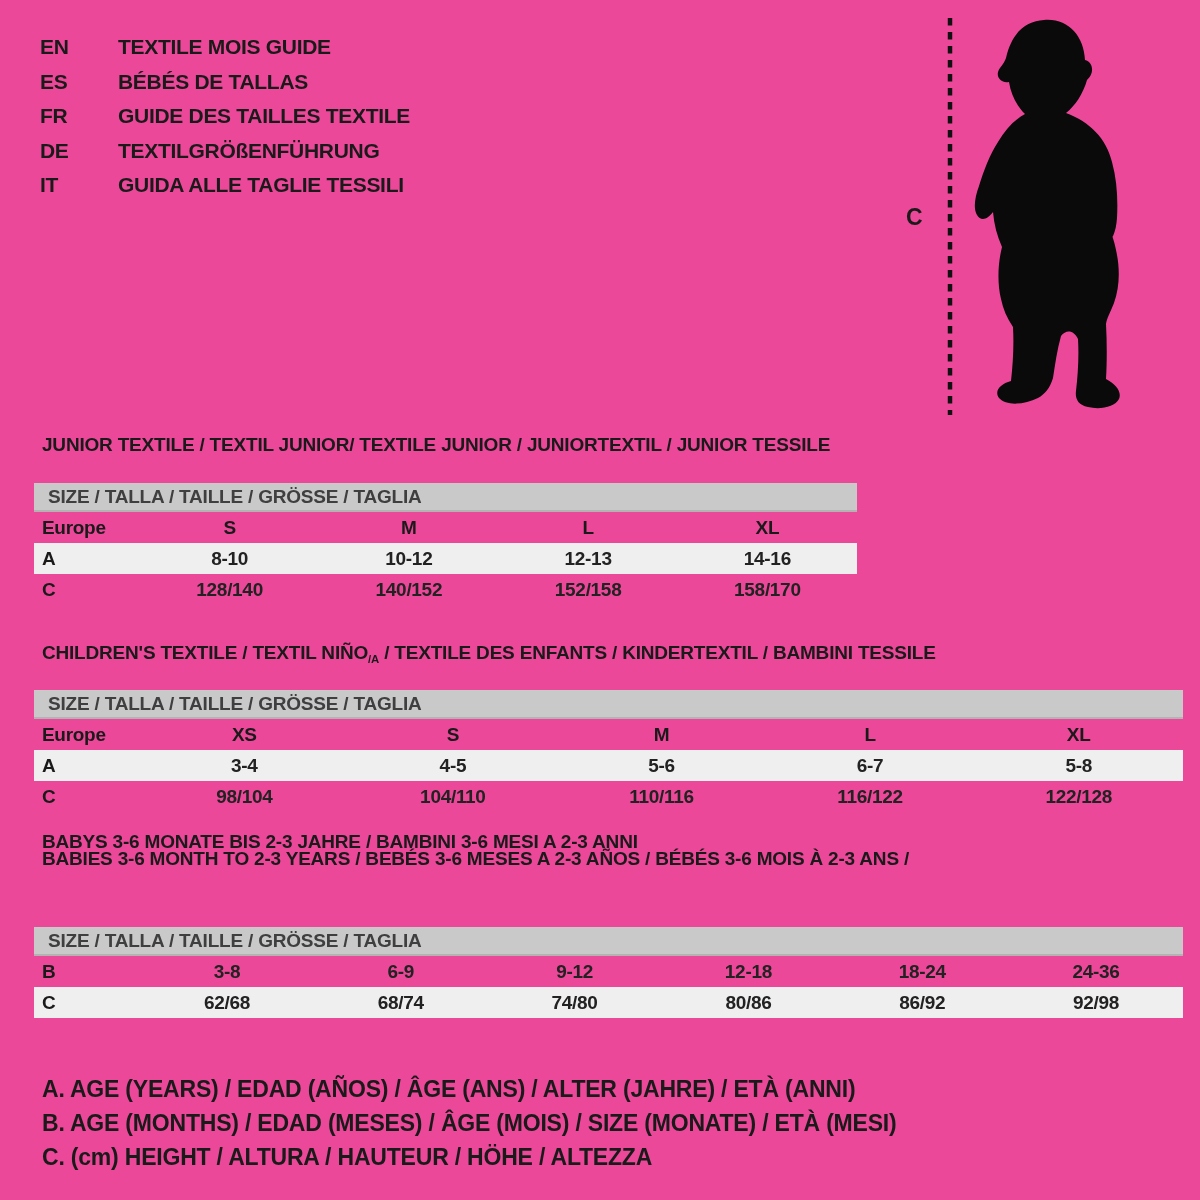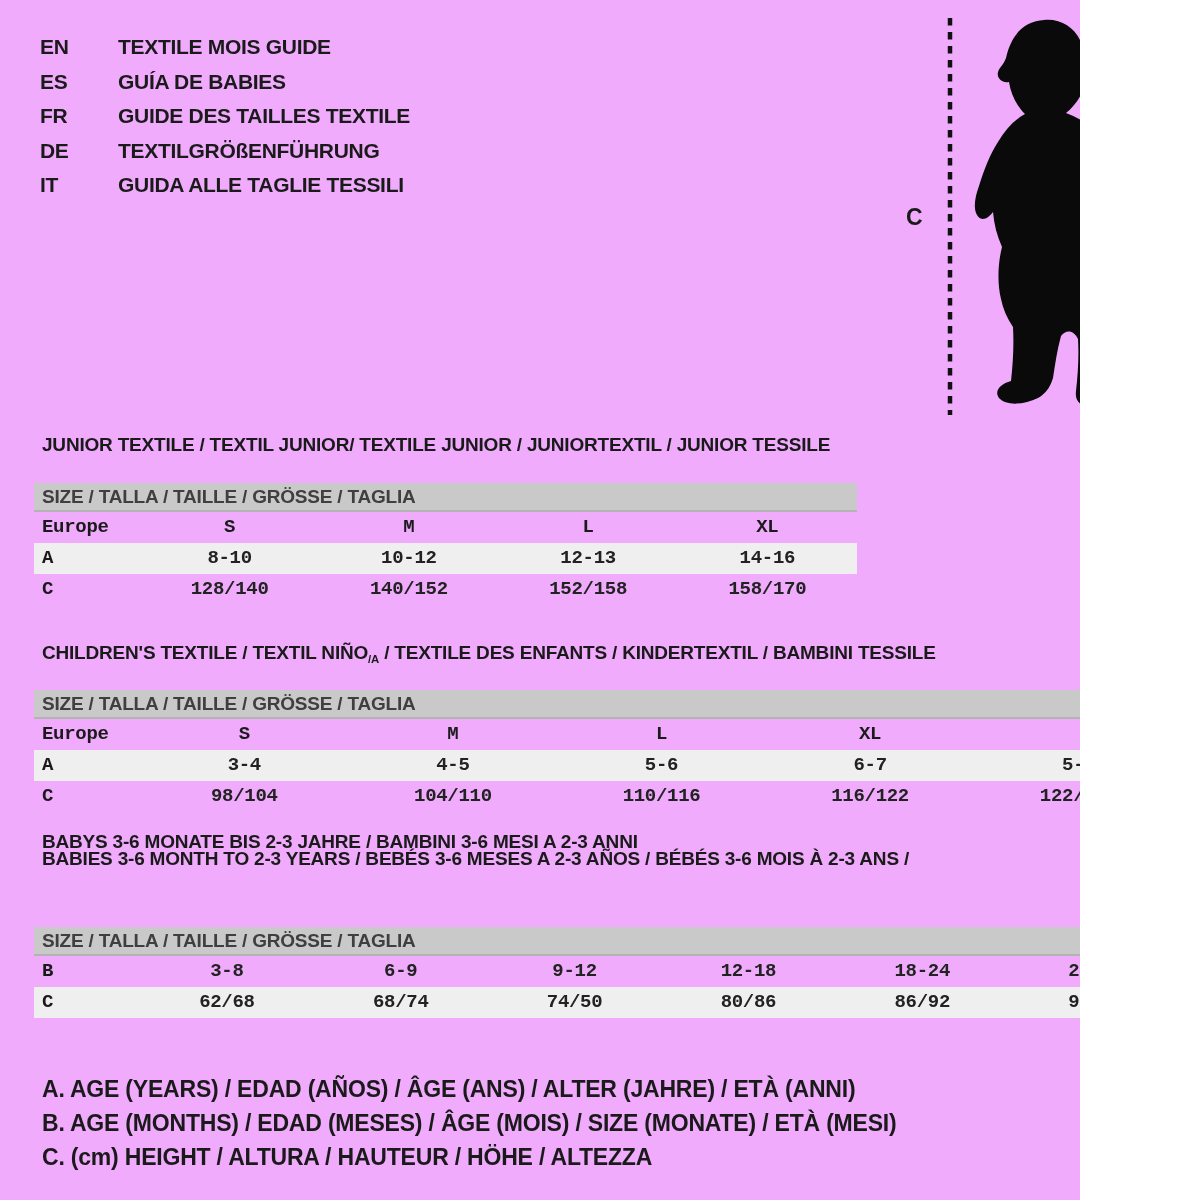--- a/index.html
+++ b/index.html
@@ -1,19 +1,19 @@
 <!DOCTYPE html>
 <html><head>
 <meta charset="utf-8">
 <style>
   * { margin:0; padding:0; box-sizing:border-box; }
   html,body { background:#ffffff; }
   body { font-family:"Liberation Sans", sans-serif; color:#1a1a1a; }
   .page {
-    position:relative; width:1080px; height:1200px; background:#f0abfc;
+    position:relative; width:1200px; height:1200px; background:#ec4899;
     overflow:hidden;
   }
   
   .lang-block { position:absolute; left:40px; top:30px; }
   .lang-row { display:flex; height:34.5px; align-items:center; }
   .lang-code { width:78px; font-size:21px; font-weight:700; letter-spacing:-0.3px; }
   .lang-title { font-size:21px; font-weight:700; letter-spacing:-0.3px; }
 
   
   .figure-svg { position:absolute; left:900px; top:10px; width:260px; height:412px; }
@@ -22,49 +22,49 @@
   
   .section-heading {
     position:absolute; left:42px; font-size:19px; font-weight:700;
     letter-spacing:-0.2px; white-space:nowrap;
   }
   .section-heading .subscript { font-size:0.6em; vertical-align:-0.35em; }
   .size-table { position:absolute; left:34px; }
   .size-bar {
     height:29px; line-height:27px; background:#c9c9c9;
     border-bottom:2px solid #b3b3b3;
-    padding-left:8px; font-size:19px; font-weight:700; color:#3f3f3f;
+    padding-left:14px; font-size:19px; font-weight:700; color:#3f3f3f;
     letter-spacing:-0.2px;
   }
   .t-row { display:grid; height:31px; line-height:31px; font-size:19px; letter-spacing:-0.3px; }
   .cols-5 { grid-template-columns:106px repeat(4,1fr); }
   .cols-6 { grid-template-columns:106px repeat(5,1fr); }
   .cols-7 { grid-template-columns:106px repeat(6,1fr); }
-  .t-row .cell { text-align:center; font-weight:700; color:#222;font-family:Liberation Mono, monospace; }
+  .t-row .cell { text-align:center; font-weight:700; color:#222; }
   .t-row .cell.label { text-align:left; padding-left:8px; color:#1a1a1a; }
   .t-row.shaded { background:#efefef; }
   .t-row.header-row .cell { font-weight:700; color:#1a1a1a; }
 
   
   .legend { position:absolute; left:42px; top:1072px; }
   .legend-line { height:34px; line-height:34px; font-size:23px; font-weight:700; letter-spacing:-0.2px; white-space:nowrap; }
 </style>
 </head>
 <body>
 
 <div class="page">
 
   <div class="lang-block">
     <div class="lang-row">
       <span class="lang-code">EN</span>
       <span class="lang-title">TEXTILE MOIS GUIDE</span>
     </div>
     <div class="lang-row">
       <span class="lang-code">ES</span>
-      <span class="lang-title">GUÍA DE BABIES</span>
+      <span class="lang-title">BÉBÉS DE TALLAS</span>
     </div>
     <div class="lang-row">
       <span class="lang-code">FR</span>
       <span class="lang-title">GUIDE DES TAILLES TEXTILE</span>
     </div>
     <div class="lang-row">
       <span class="lang-code">DE</span>
       <span class="lang-title">TEXTILGRÖßENFÜHRUNG</span>
     </div>
     <div class="lang-row">
@@ -139,20 +139,21 @@
       <span class="cell">152/158</span>
       <span class="cell">158/170</span>
     </div>
   </div>
 
   <div class="section-heading" style="top:642px;"><span>CHILDREN'S TEXTILE / TEXTIL NIÑO</span><span class="subscript">/A</span><span> / TEXTILE DES ENFANTS / KINDERTEXTIL / BAMBINI TESSILE</span></div>
   <div class="size-table" style="top:690px; width:1149px;">
     <div class="size-bar">SIZE / TALLA / TAILLE / GRÖSSE / TAGLIA</div>
     <div class="t-row cols-6 header-row">
       <span class="cell label">Europe</span>
+      <span class="cell">XS</span>
       <span class="cell">S</span>
       <span class="cell">M</span>
       <span class="cell">L</span>
       <span class="cell">XL</span>
     </div>
     <div class="t-row cols-6 shaded">
       <span class="cell label">A</span>
       <span class="cell">3-4</span>
       <span class="cell">4-5</span>
       <span class="cell">5-6</span>
@@ -179,21 +180,21 @@
       <span class="cell">6-9</span>
       <span class="cell">9-12</span>
       <span class="cell">12-18</span>
       <span class="cell">18-24</span>
       <span class="cell">24-36</span>
     </div>
     <div class="t-row cols-7 shaded">
       <span class="cell label">C</span>
       <span class="cell">62/68</span>
       <span class="cell">68/74</span>
-      <span class="cell">74/50</span>
+      <span class="cell">74/80</span>
       <span class="cell">80/86</span>
       <span class="cell">86/92</span>
       <span class="cell">92/98</span>
     </div>
   </div>
 
   <div class="legend">
     <div class="legend-line">A. AGE (YEARS) / EDAD (AÑOS) / ÂGE (ANS) / ALTER (JAHRE) / ETÀ (ANNI)</div>
     <div class="legend-line">B. AGE (MONTHS) / EDAD (MESES) / ÂGE (MOIS) / SIZE (MONATE) / ETÀ (MESI)</div>
     <div class="legend-line">C. (cm) HEIGHT / ALTURA / HAUTEUR / HÖHE / ALTEZZA</div>

